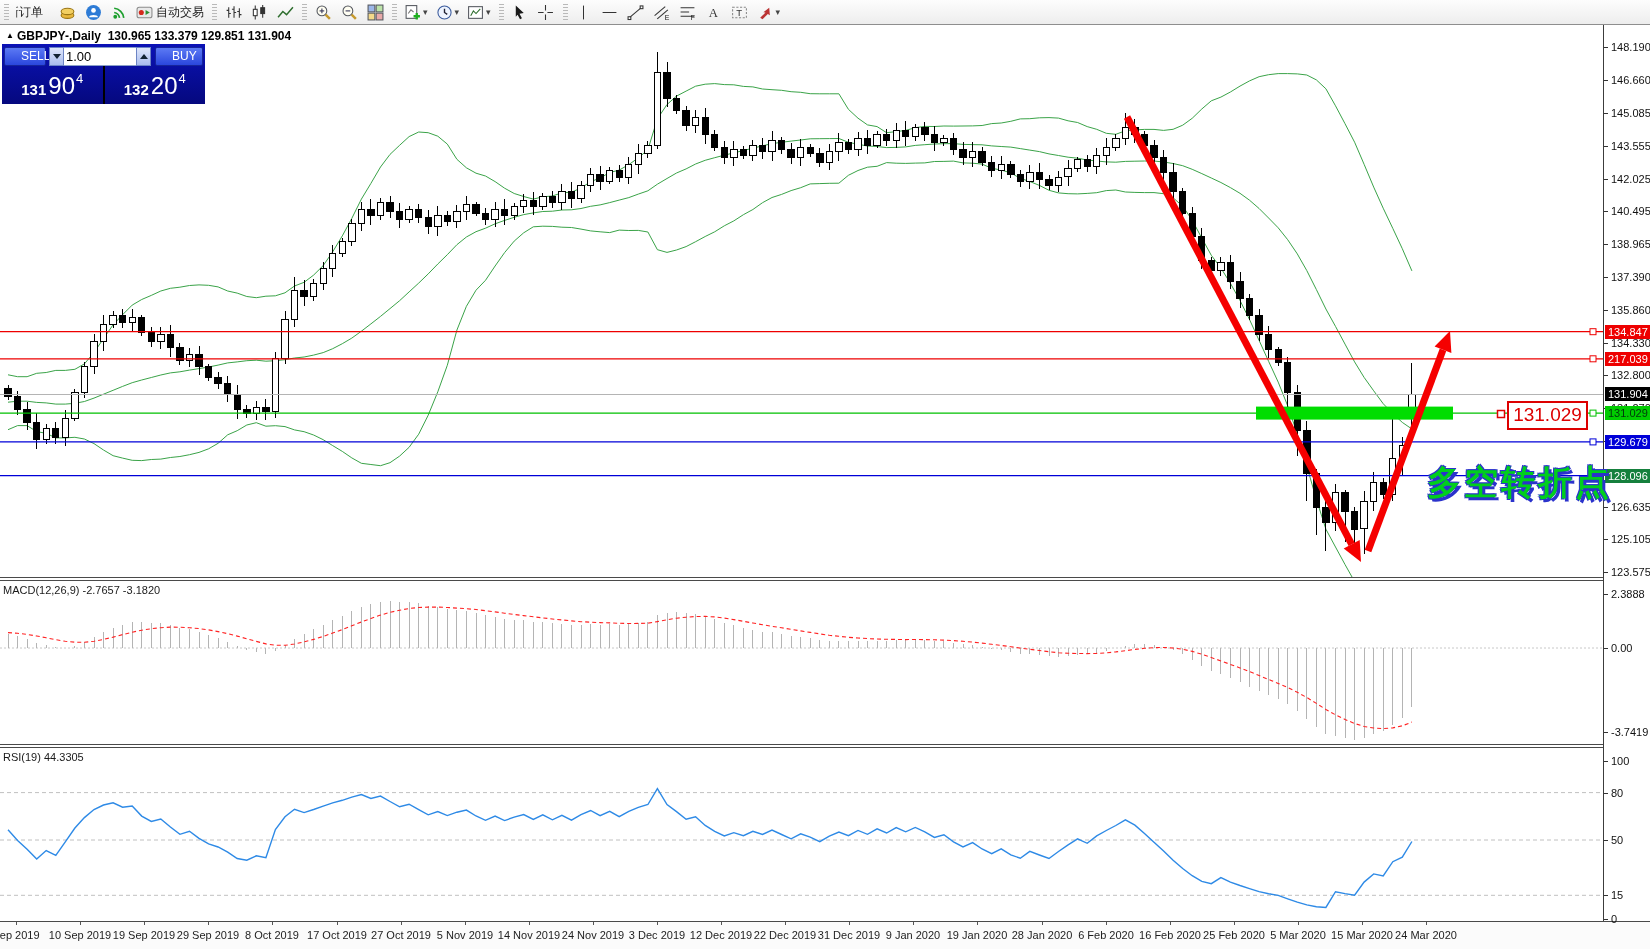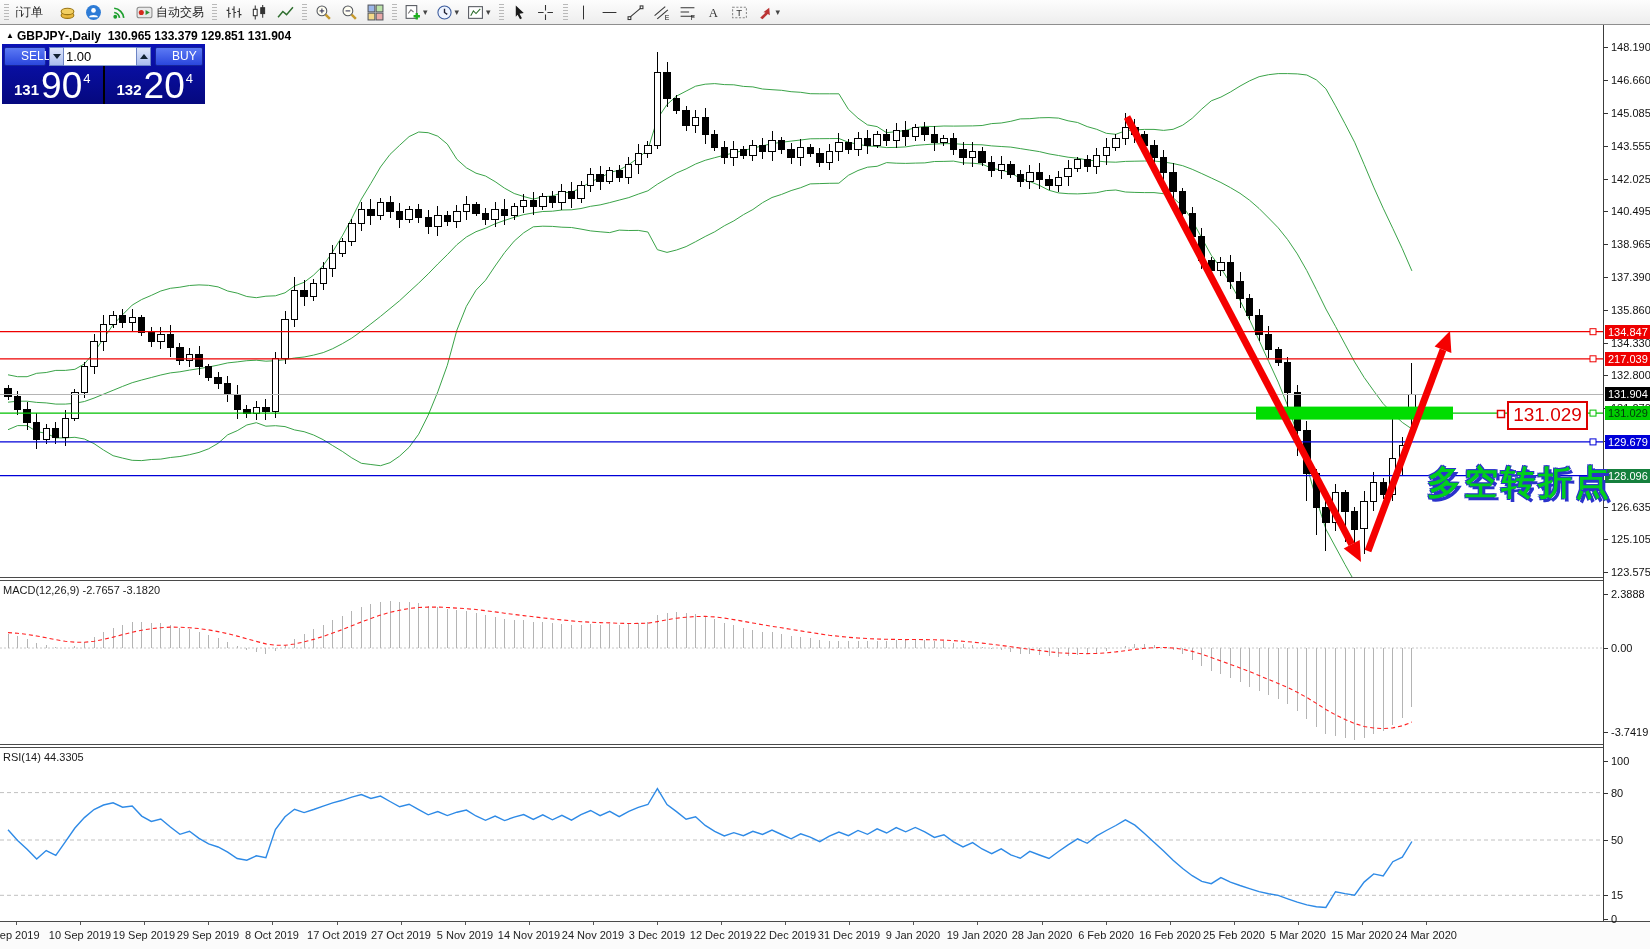--- a/index.html
+++ b/index.html
@@ -60,21 +60,21 @@
   .oct-spin{display:flex;align-items:center;flex:1;}
   .spinbtn{width:15px;height:19px;border:1px solid #6c84c4;
     background:linear-gradient(180deg,#dfe7fb,#a9bcee);display:flex;align-items:center;justify-content:center;padding:0;}
   .tri-dn{width:0;height:0;border-left:4px solid rgba(0,0,0,0);border-right:4px solid rgba(0,0,0,0);border-top:5px solid #123;}
   .tri-up{width:0;height:0;border-left:4px solid rgba(0,0,0,0);border-right:4px solid rgba(0,0,0,0);border-bottom:5px solid #123;}
   .oct-vol{width:62px;height:17px;border:1px solid #8aa0c8;border-left:none;border-right:none;
     font-size:13px;padding:0 8px 0 2px;font-family:"Liberation Sans",sans-serif;}
   .oct-row2{display:flex;height:38px;}
   .oct-price{flex:1;display:flex;align-items:flex-end;justify-content:center;color:#fff;padding-bottom:2px;}
   .oct-price .sm{font-size:15px;font-weight:bold;margin:0 2px 4px 0;}
-  .oct-price .big{font-size:37px;line-height:32px;font-weight:400;}
+  .oct-price .big{font-size:24px;line-height:32px;font-weight:400;}
   .oct-price .sup{font-size:13px;margin:0 0 16px 1px;}
   .oct-div{width:2px;background:#000;}
 
   
   .price-box{position:absolute;border:2px solid #dd0000;color:#dd0000;background:#fff;
     font-size:19px;text-align:center;z-index:7;font-family:"Liberation Sans",sans-serif;}
   .cn-label{position:absolute;font-size:34px;font-weight:bold;letter-spacing:3px;z-index:7;
     font-family:"Liberation Sans",sans-serif;}
 </style>
 </head>
@@ -873,21 +873,21 @@
           <span class="big">20</span>
           <span class="sup">4</span>
       </div>
     </div>
   </div>
 
   <div class="pane-label" style="top:584px;">
     <span>MACD(12,26,9)</span> <span>-2.7657</span> <span>-3.1820</span>
   </div>
   <div class="pane-label" style="top:751px;">
-    <span>RSI(14)</span> <span>44.3305</span>
+    <span>RSI(19)</span> <span>44.3305</span>
   </div>
 
   <div class="price-box" id="priceBox" style="left: 1507px; top: 401px; width: 77px; height: 25px; line-height: 23px; border-color: rgb(221, 0, 0); color: rgb(221, 0, 0);">
     <span>131.029</span>
   </div>
   <div class="cn-label" id="cnLabel" style="left: 1427px; top: 446px; color: rgb(0, 207, 29); text-shadow: rgb(43, 51, 204) 3px 3px 0px, rgb(43, 51, 204) -1px -1px 0px, rgb(43, 51, 204) 1px -1px 0px, rgb(43, 51, 204) -1px 1px 0px; margin-top: 14px;">
     <span>多空转折点</span>
   </div>
 
 </div>

